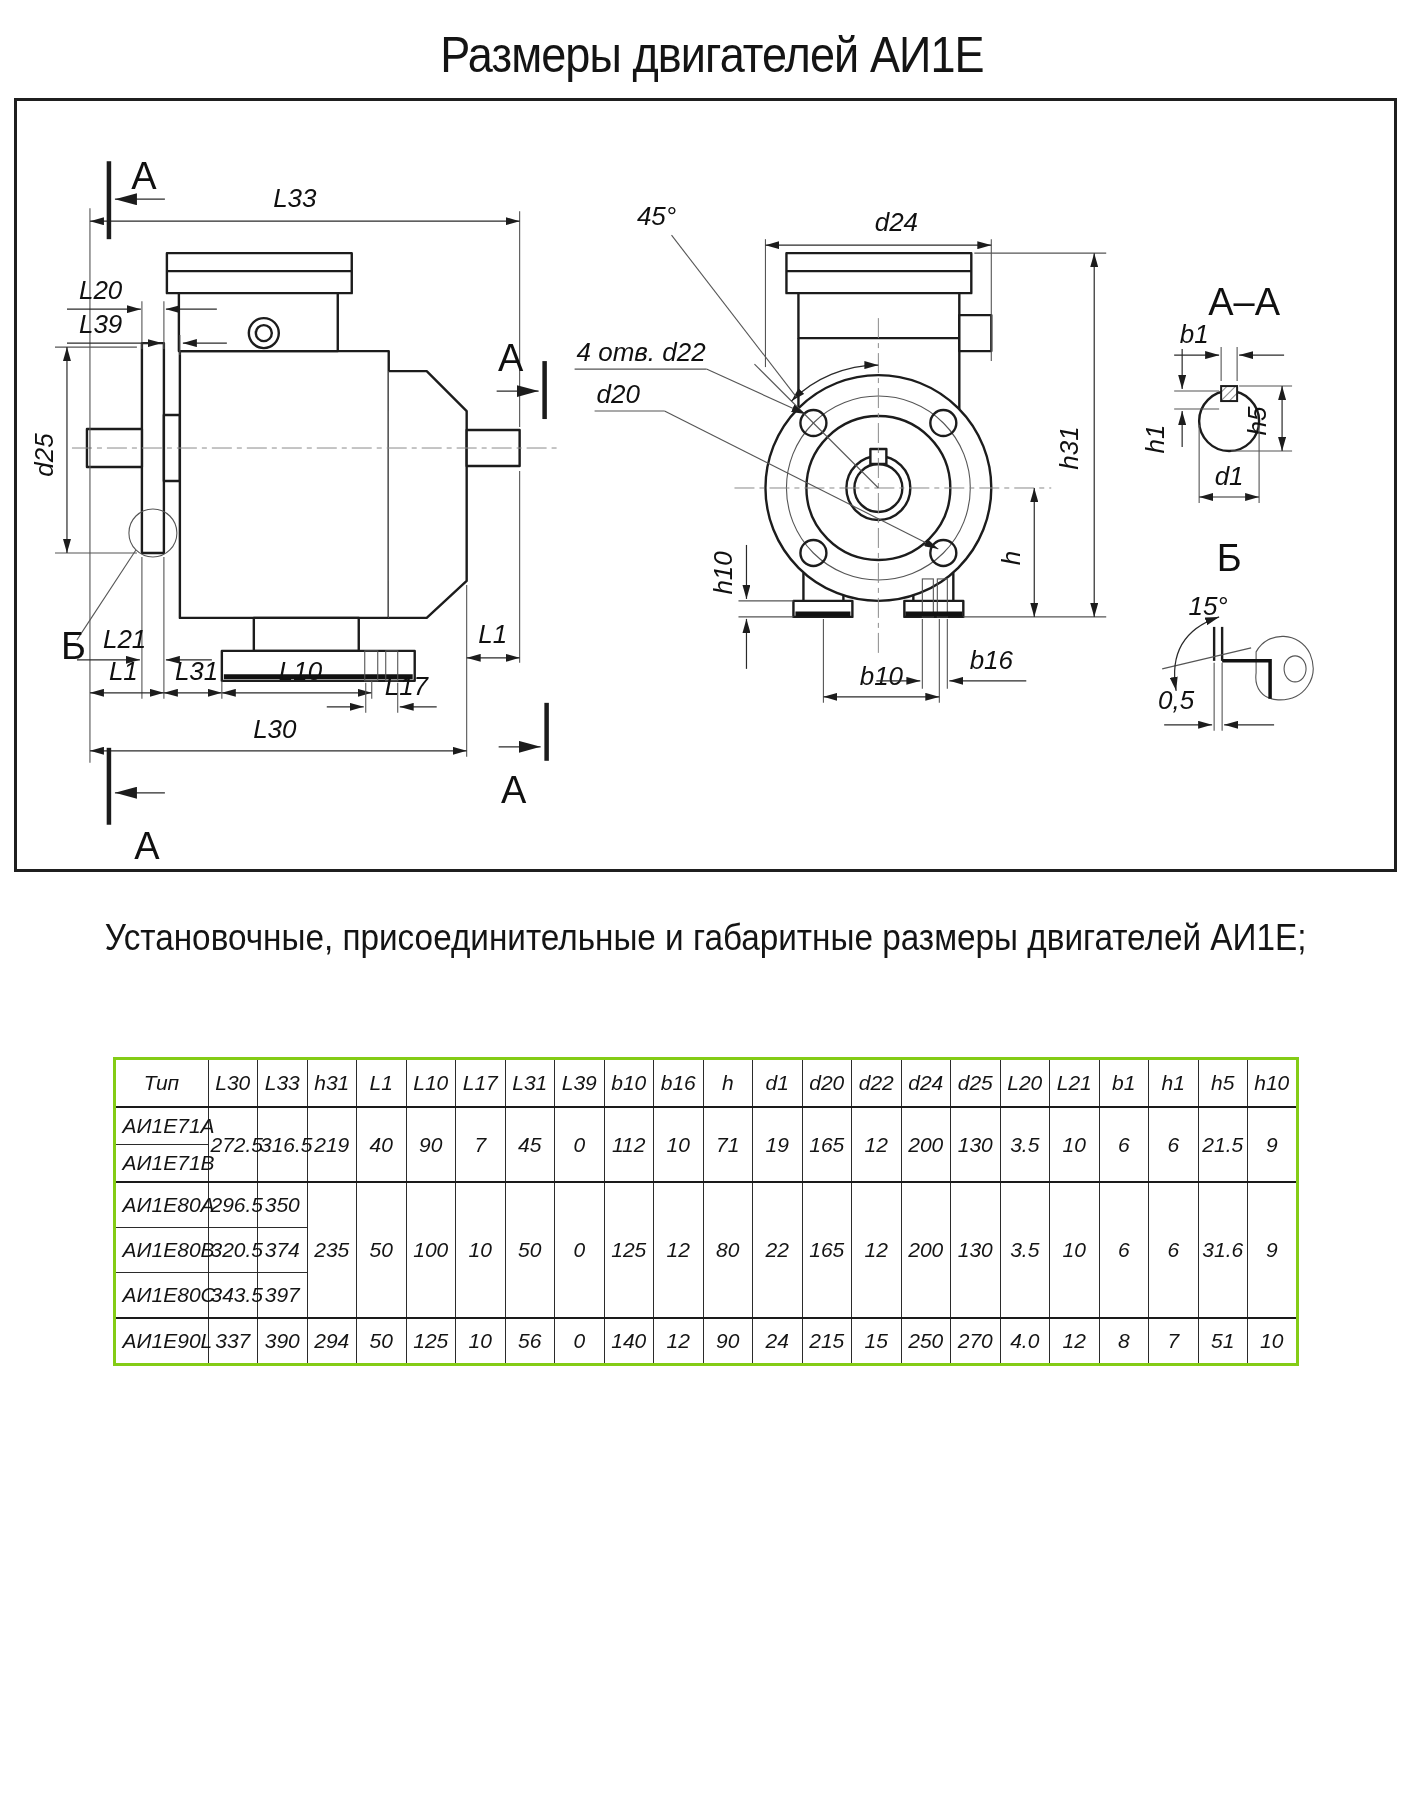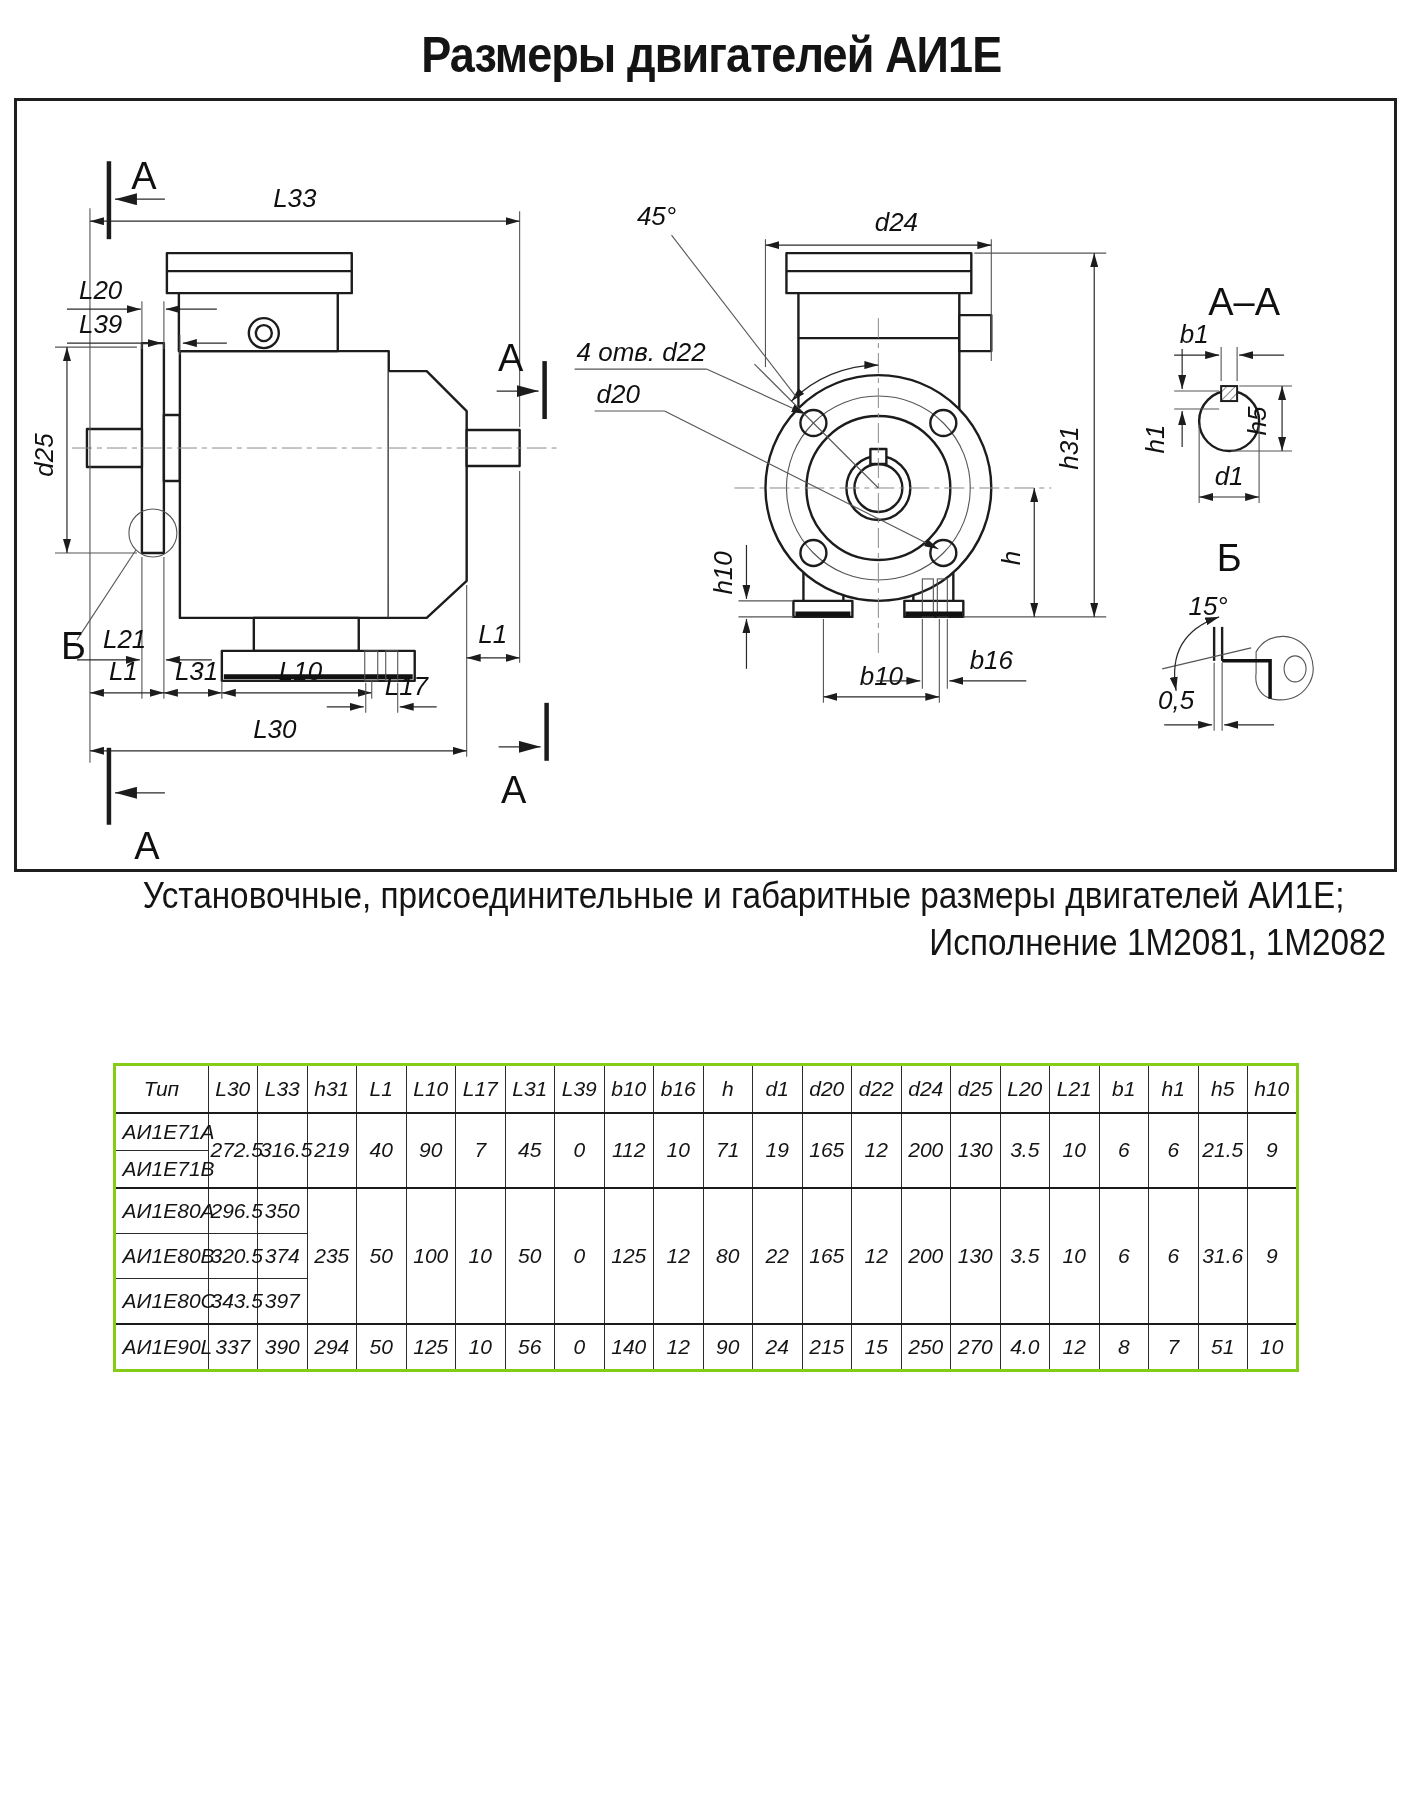--- a/index.html
+++ b/index.html
@@ -1,23 +1,23 @@
 <!DOCTYPE html>
 <html><head>
 <meta charset="utf-8">
 <style>
   html,body{margin:0;padding:0;background:#fff;}
   .page{position:relative;width:1411px;height:1800px;background:#fff;overflow:hidden;
         font-family:"Liberation Sans",sans-serif;color:#111;}
-  .title{margin:26px 0 14px 12px;text-align:center;font-weight:700;}
+  .title{margin:26px 0 14px 12px;text-align:center;font-weight:400;}
   .cond{display:inline-block;transform:scaleX(.9);transform-origin:center;white-space:nowrap;}
   .title .cond{font-size:50px;letter-spacing:-1px;color:#141414;}
   .frame{margin:6px 14px 0 14px;border:3px solid #1f1f1f;height:768px;background:#fff;}
   .frame svg{display:block;width:100%;height:100%;}
-  .subtitle{text-align:right;line-height:1.28;}
+  .subtitle{margin-top:42px;text-align:center;line-height:1.28;}
   .subtitle .cond{font-size:37px;color:#141414;}
   
   .ln{fill:none;stroke:#1c1c1c;stroke-width:2.4;stroke-linejoin:round;}
   .lnf{fill:#fff;stroke:#1c1c1c;stroke-width:2.4;stroke-linejoin:round;}
   .tn{fill:none;stroke:#555;stroke-width:1.1;}
   .dim{fill:none;stroke:#2a2a2a;stroke-width:1.2;}
   .cl{fill:none;stroke:#8a8a8a;stroke-width:1;stroke-dasharray:20 5 5 5;}
   .w4{fill:none;stroke:#111;stroke-width:5;}
   .w3{fill:none;stroke:#111;stroke-width:3.5;}
   .tick{stroke:#1c1c1c;stroke-width:4.5;}
@@ -265,21 +265,20 @@
       <line class="tn" x1="1206" y1="560" x2="1206" y2="628"></line>
       <line class="dim" x1="1148" y1="622" x2="1196" y2="622" marker-end="url(#ae)"></line>
       <line class="dim" x1="1258" y1="622" x2="1208" y2="622" marker-end="url(#ae)"></line>
       <text class="dl" x="1160" y="606" text-anchor="middle">0,5</text>
     </g>
   </svg>
   </div>
 
   <div class="subtitle">
     <div><span class="cond">Установочные, присоединительные и габаритные размеры двигателей АИ1Е;</span></div>
-    <div><span class="cond">Исполнение 1М2081, 1М2082</span></div>
   </div>
 
   <table class="dims">
     <colgroup>
       <col style="width:94px">
       <col span="22">
     </colgroup>
     <tbody>
         <tr class="hd">
       <td>Тип</td>

